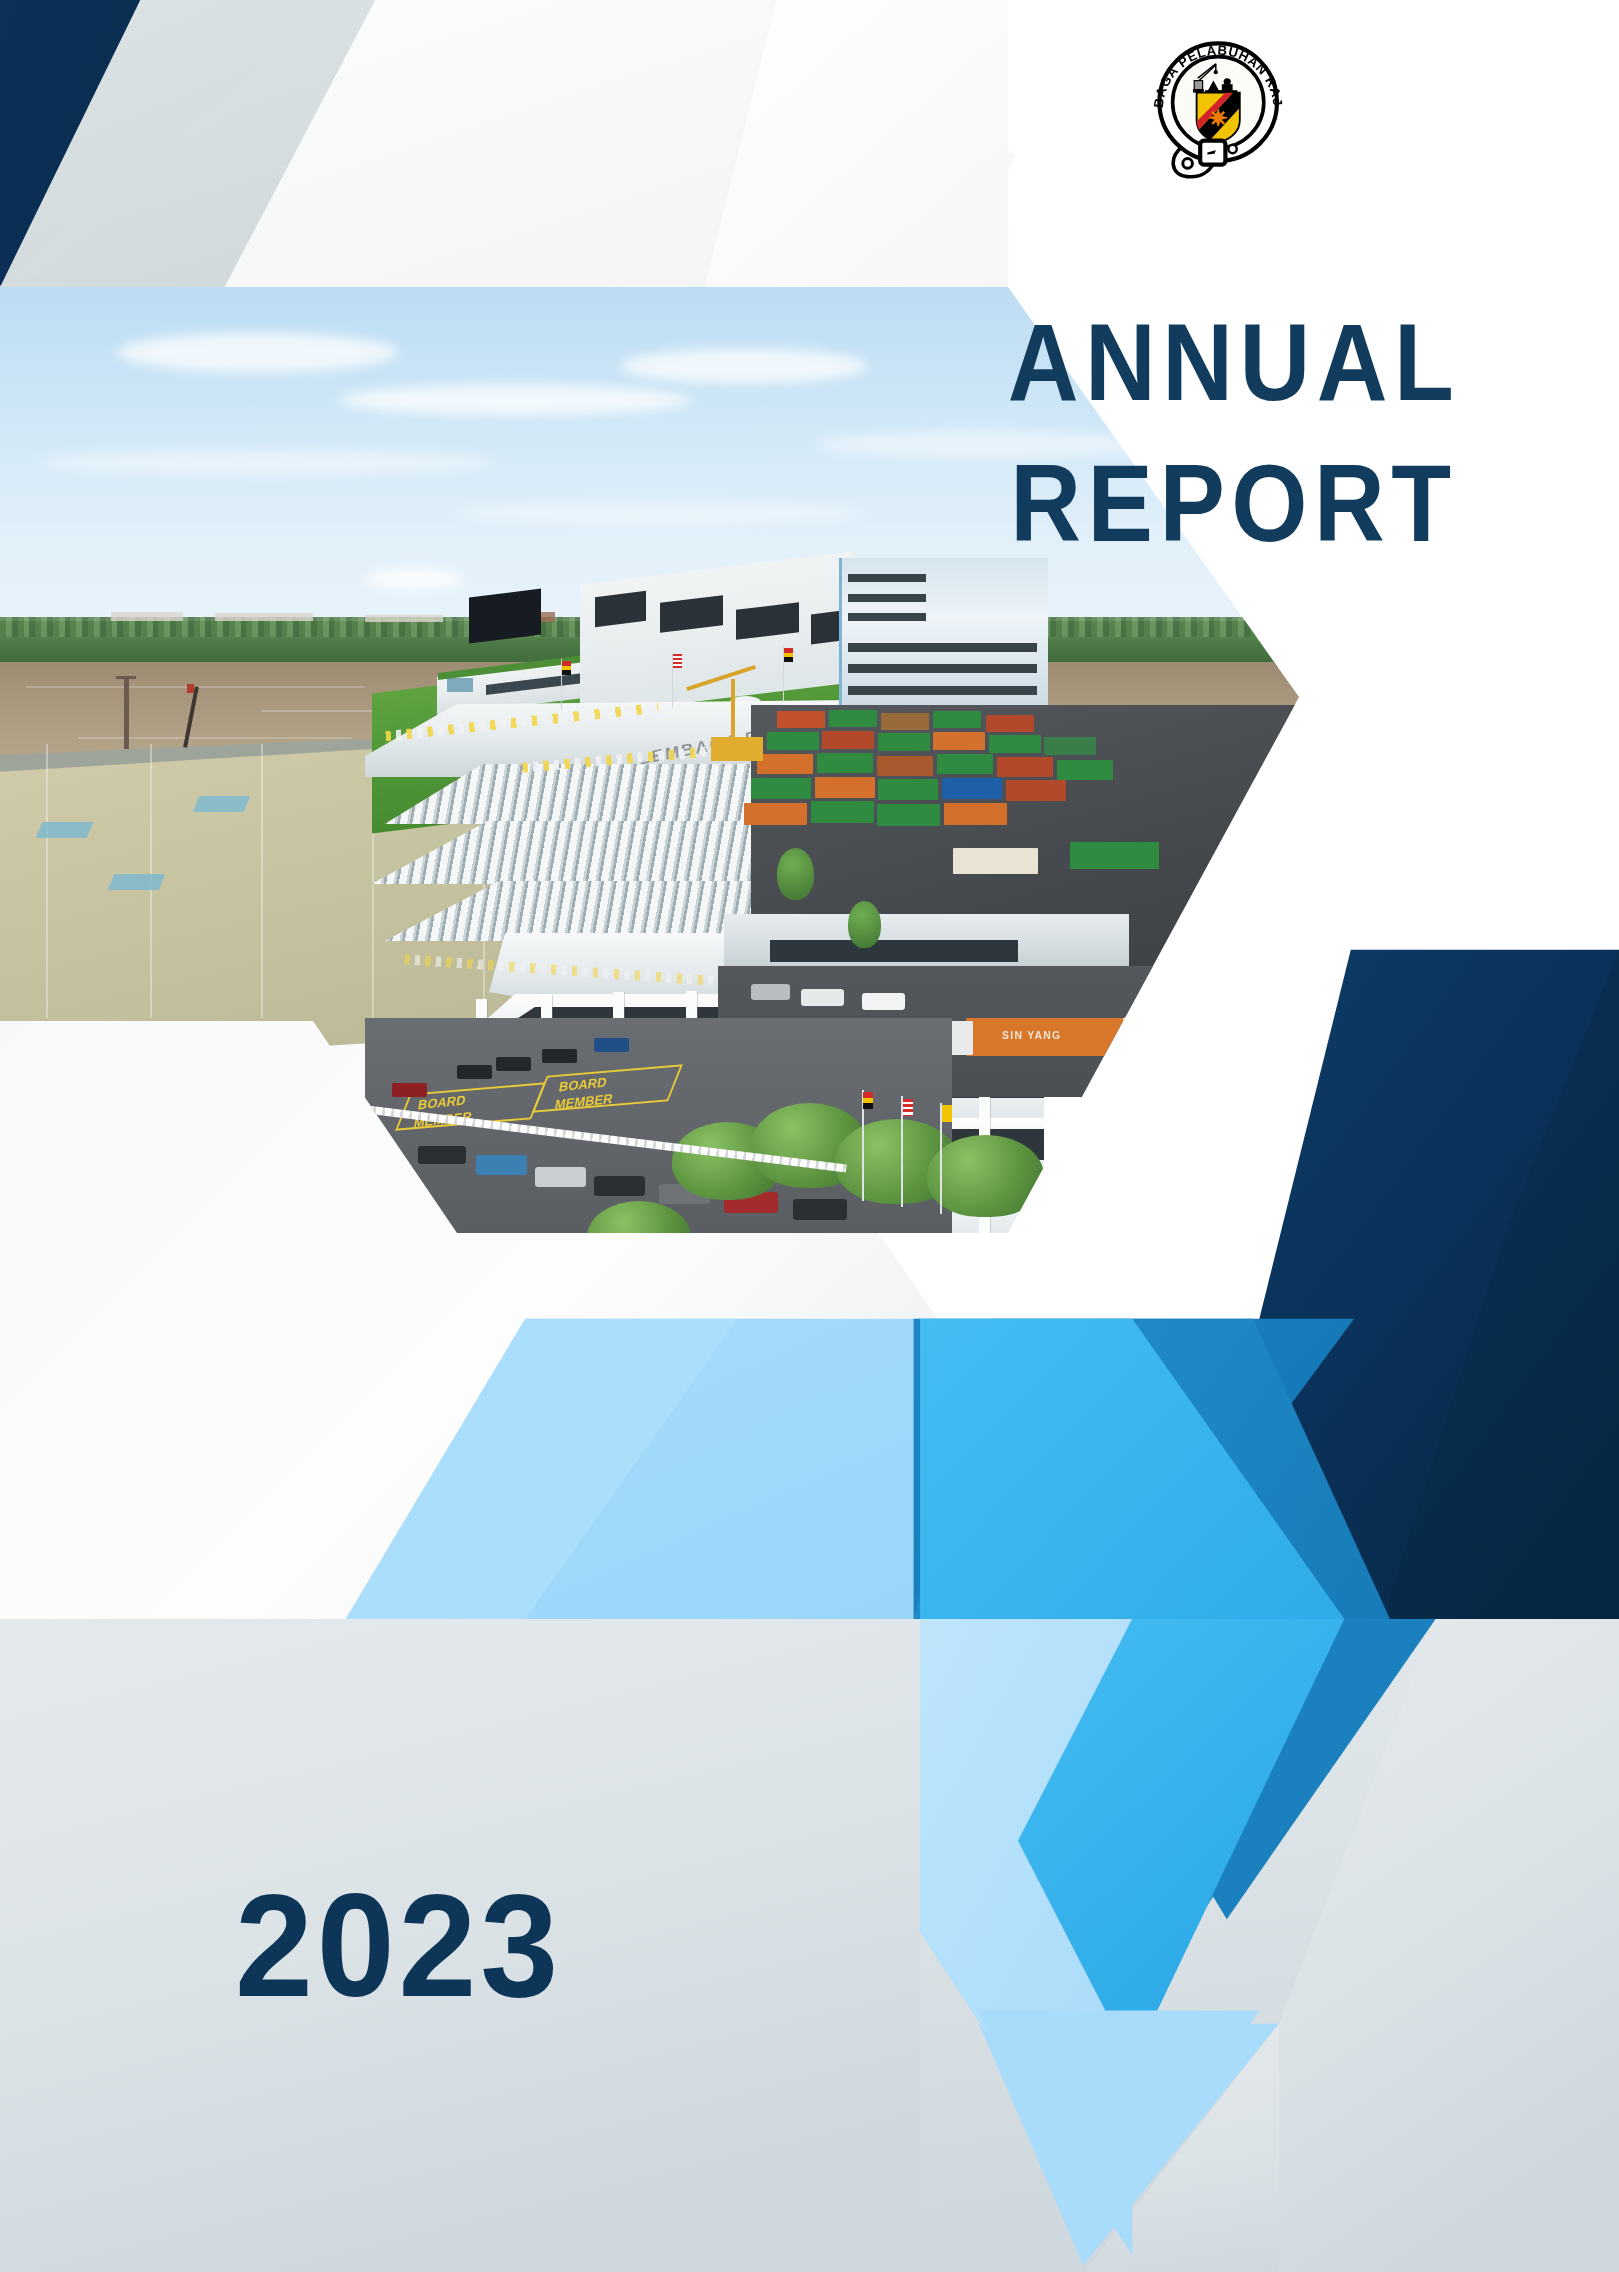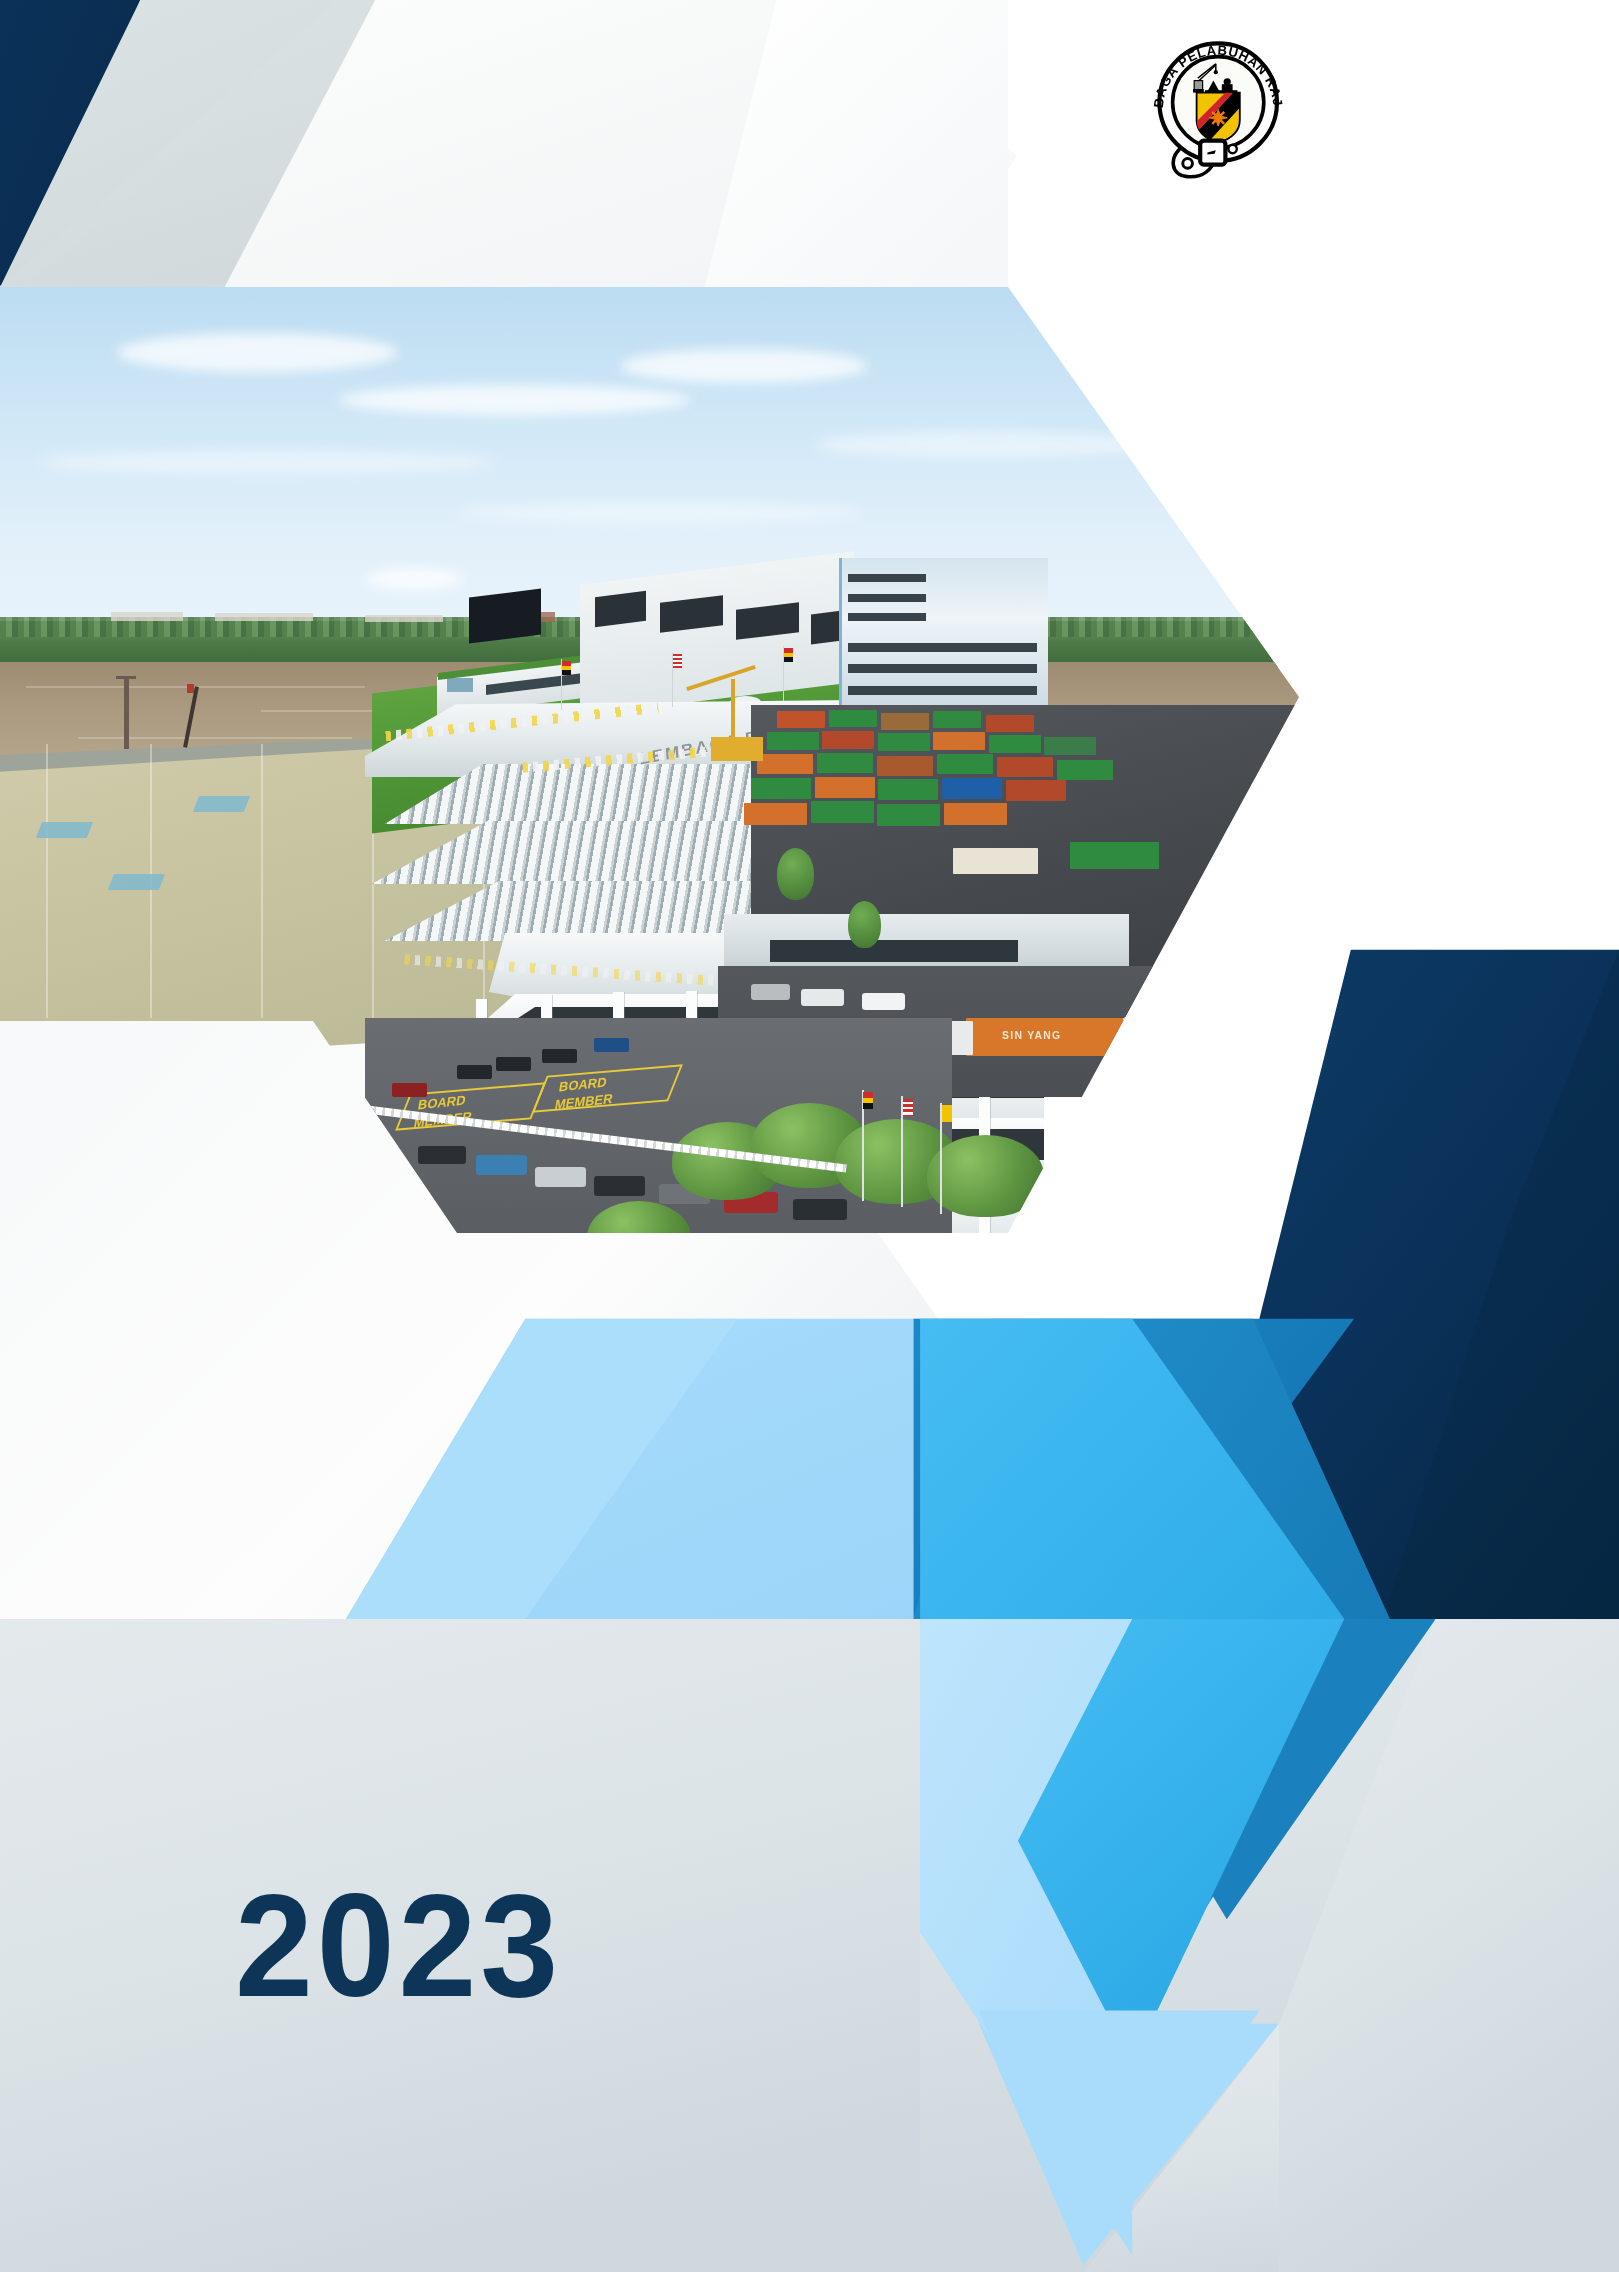--- a/index.html
+++ b/index.html
@@ -597,17 +597,21 @@
     </g>
 
     <path d="M 122,134 L 126,145 L 137,148 L 126,151 L 122,162 L 118,151 L 107,148 L 118,145 Z" fill="#F07C00" stroke="#F07C00" stroke-width="1.5"></path>
     <path d="M 112,138 L 132,158 M 132,138 L 112,158" stroke="#F07C00" stroke-width="4"></path>
 
     <rect x="92" y="186" width="42" height="40" rx="6" fill="#ffffff" stroke="#000" stroke-width="7"></rect>
     <path d="M 104,206 L 118,202 L 116,208 L 104,209 Z" fill="#000"></path>
     <circle cx="146" cy="200" r="7" fill="#fff" stroke="#000" stroke-width="4"></circle>
   </svg>
 
+  <div id="title-block">
+    <div class="title-line" id="title-annual">ANNUAL</div>
+    <div class="title-line" id="title-report">REPORT</div>
+  </div>
 
   <div id="year">2023</div>
 
 </div>
 
 
 </body></html>

